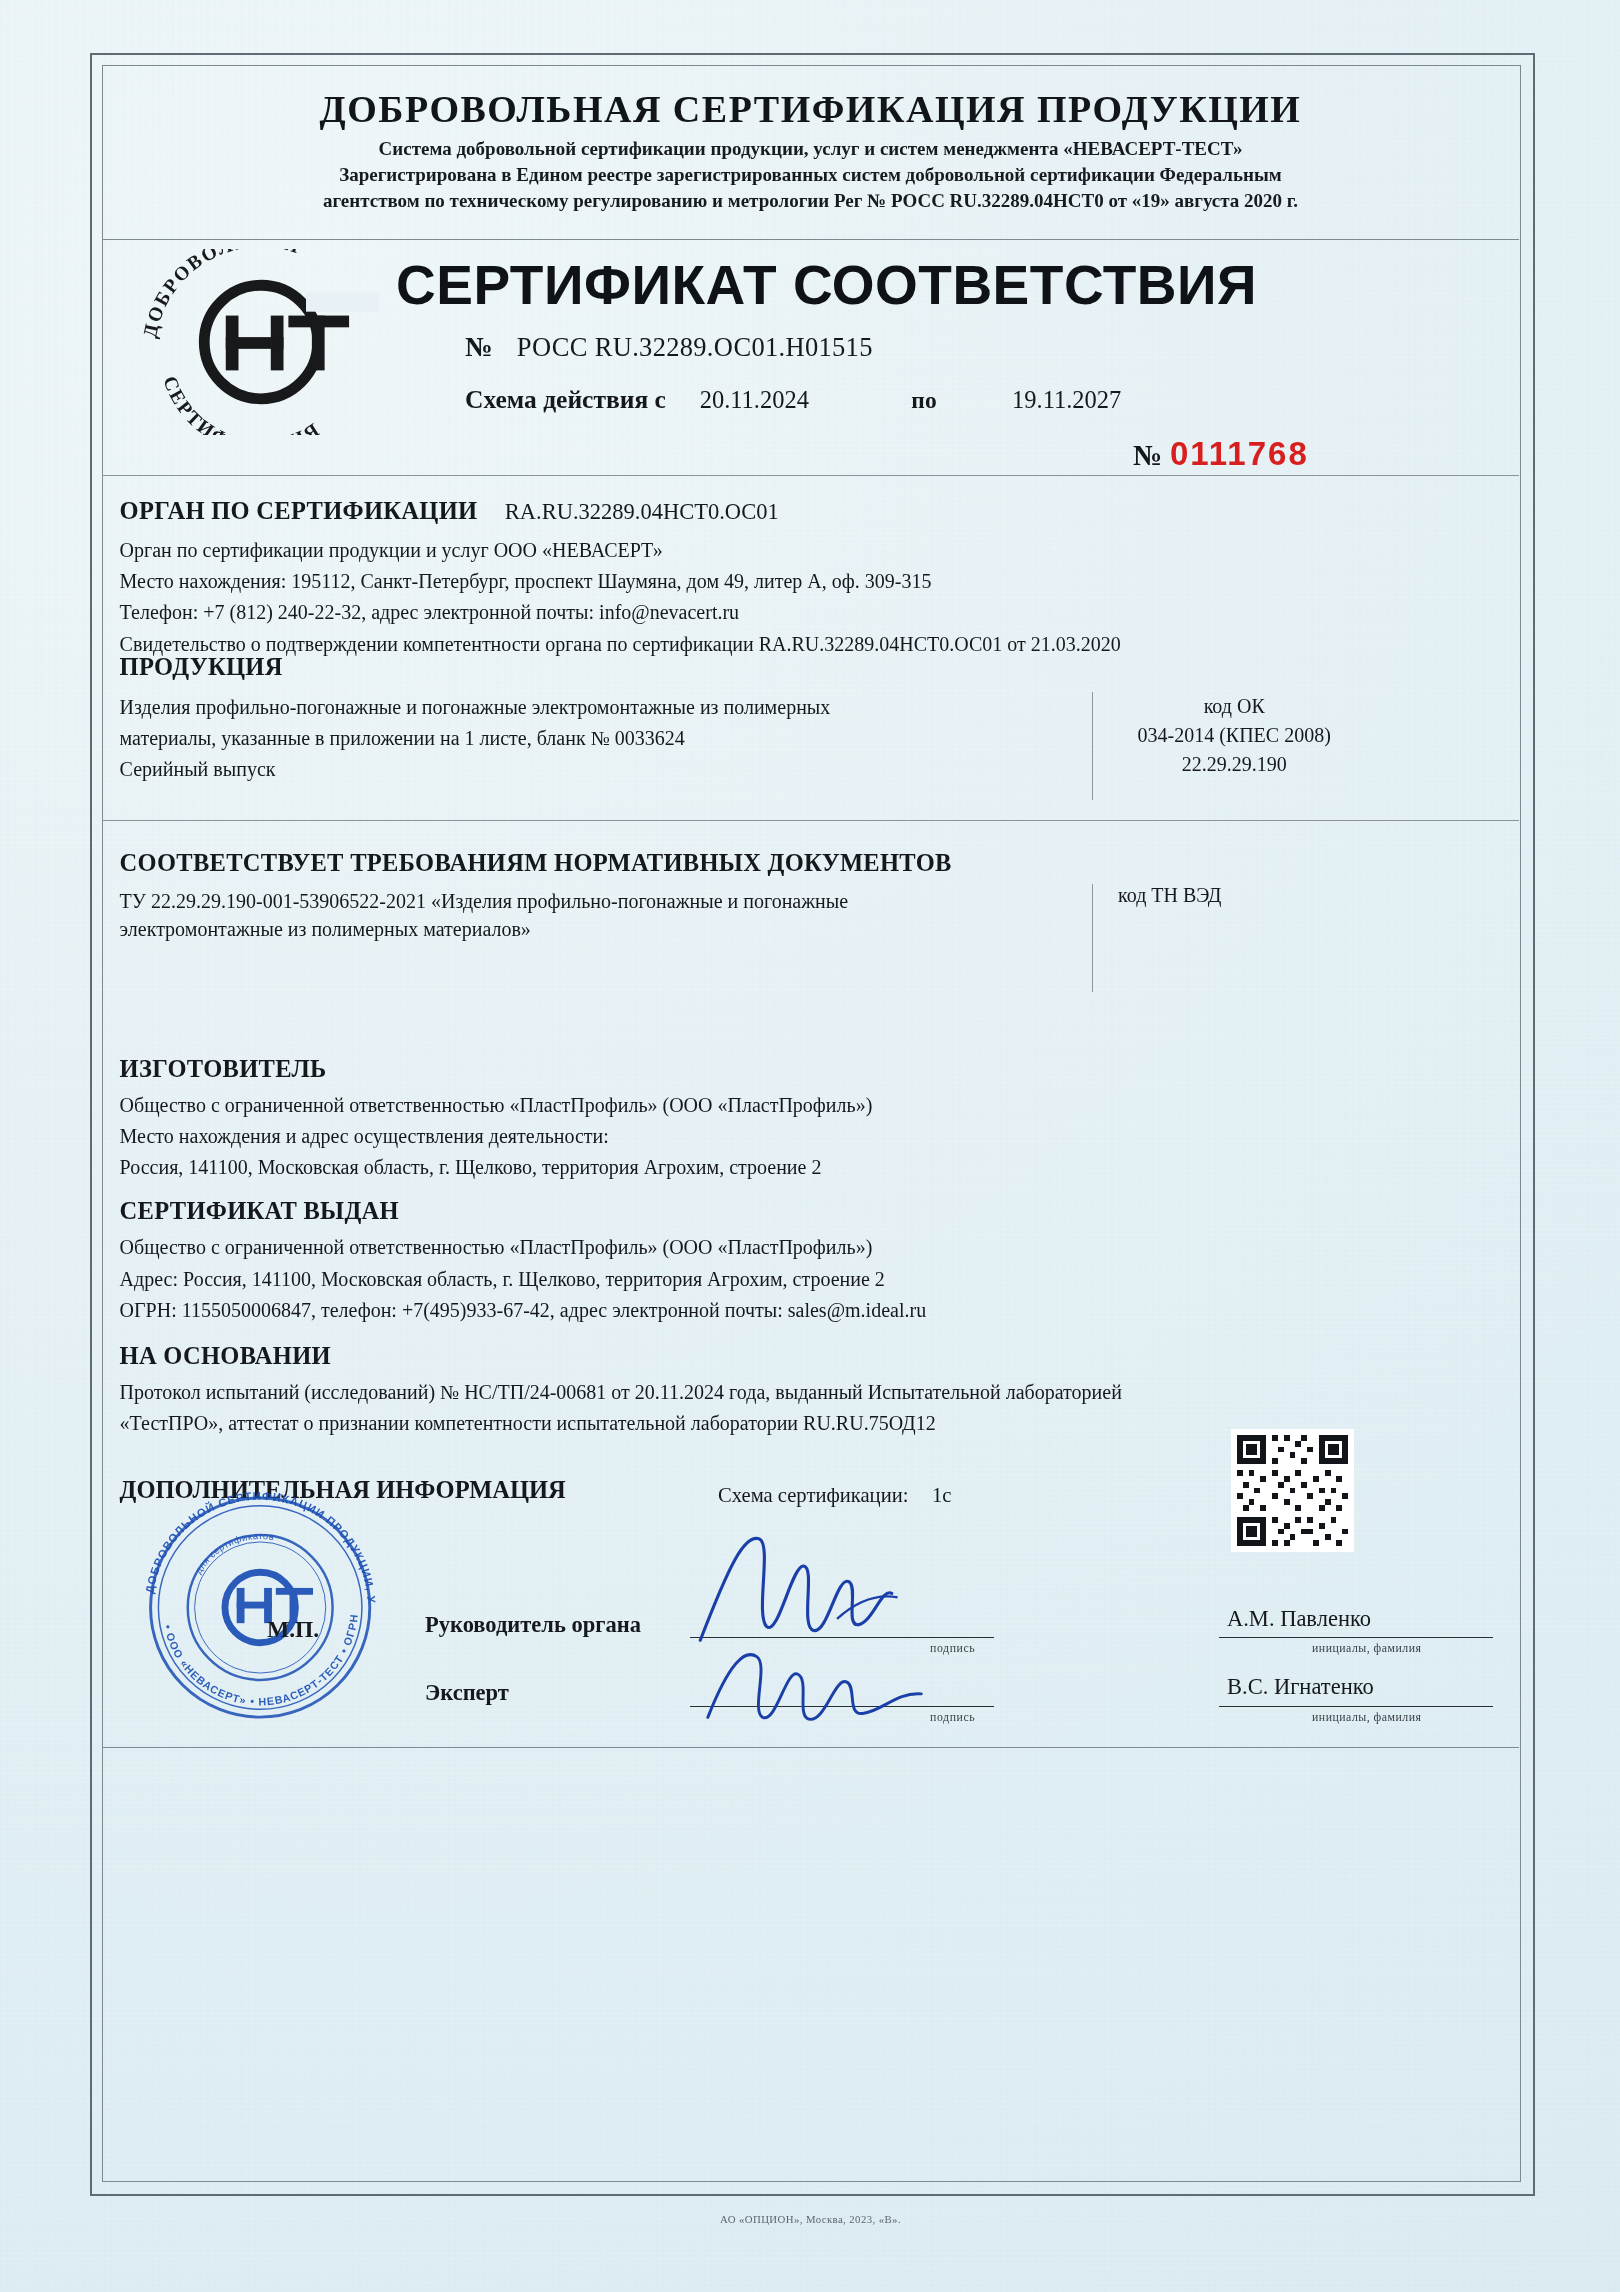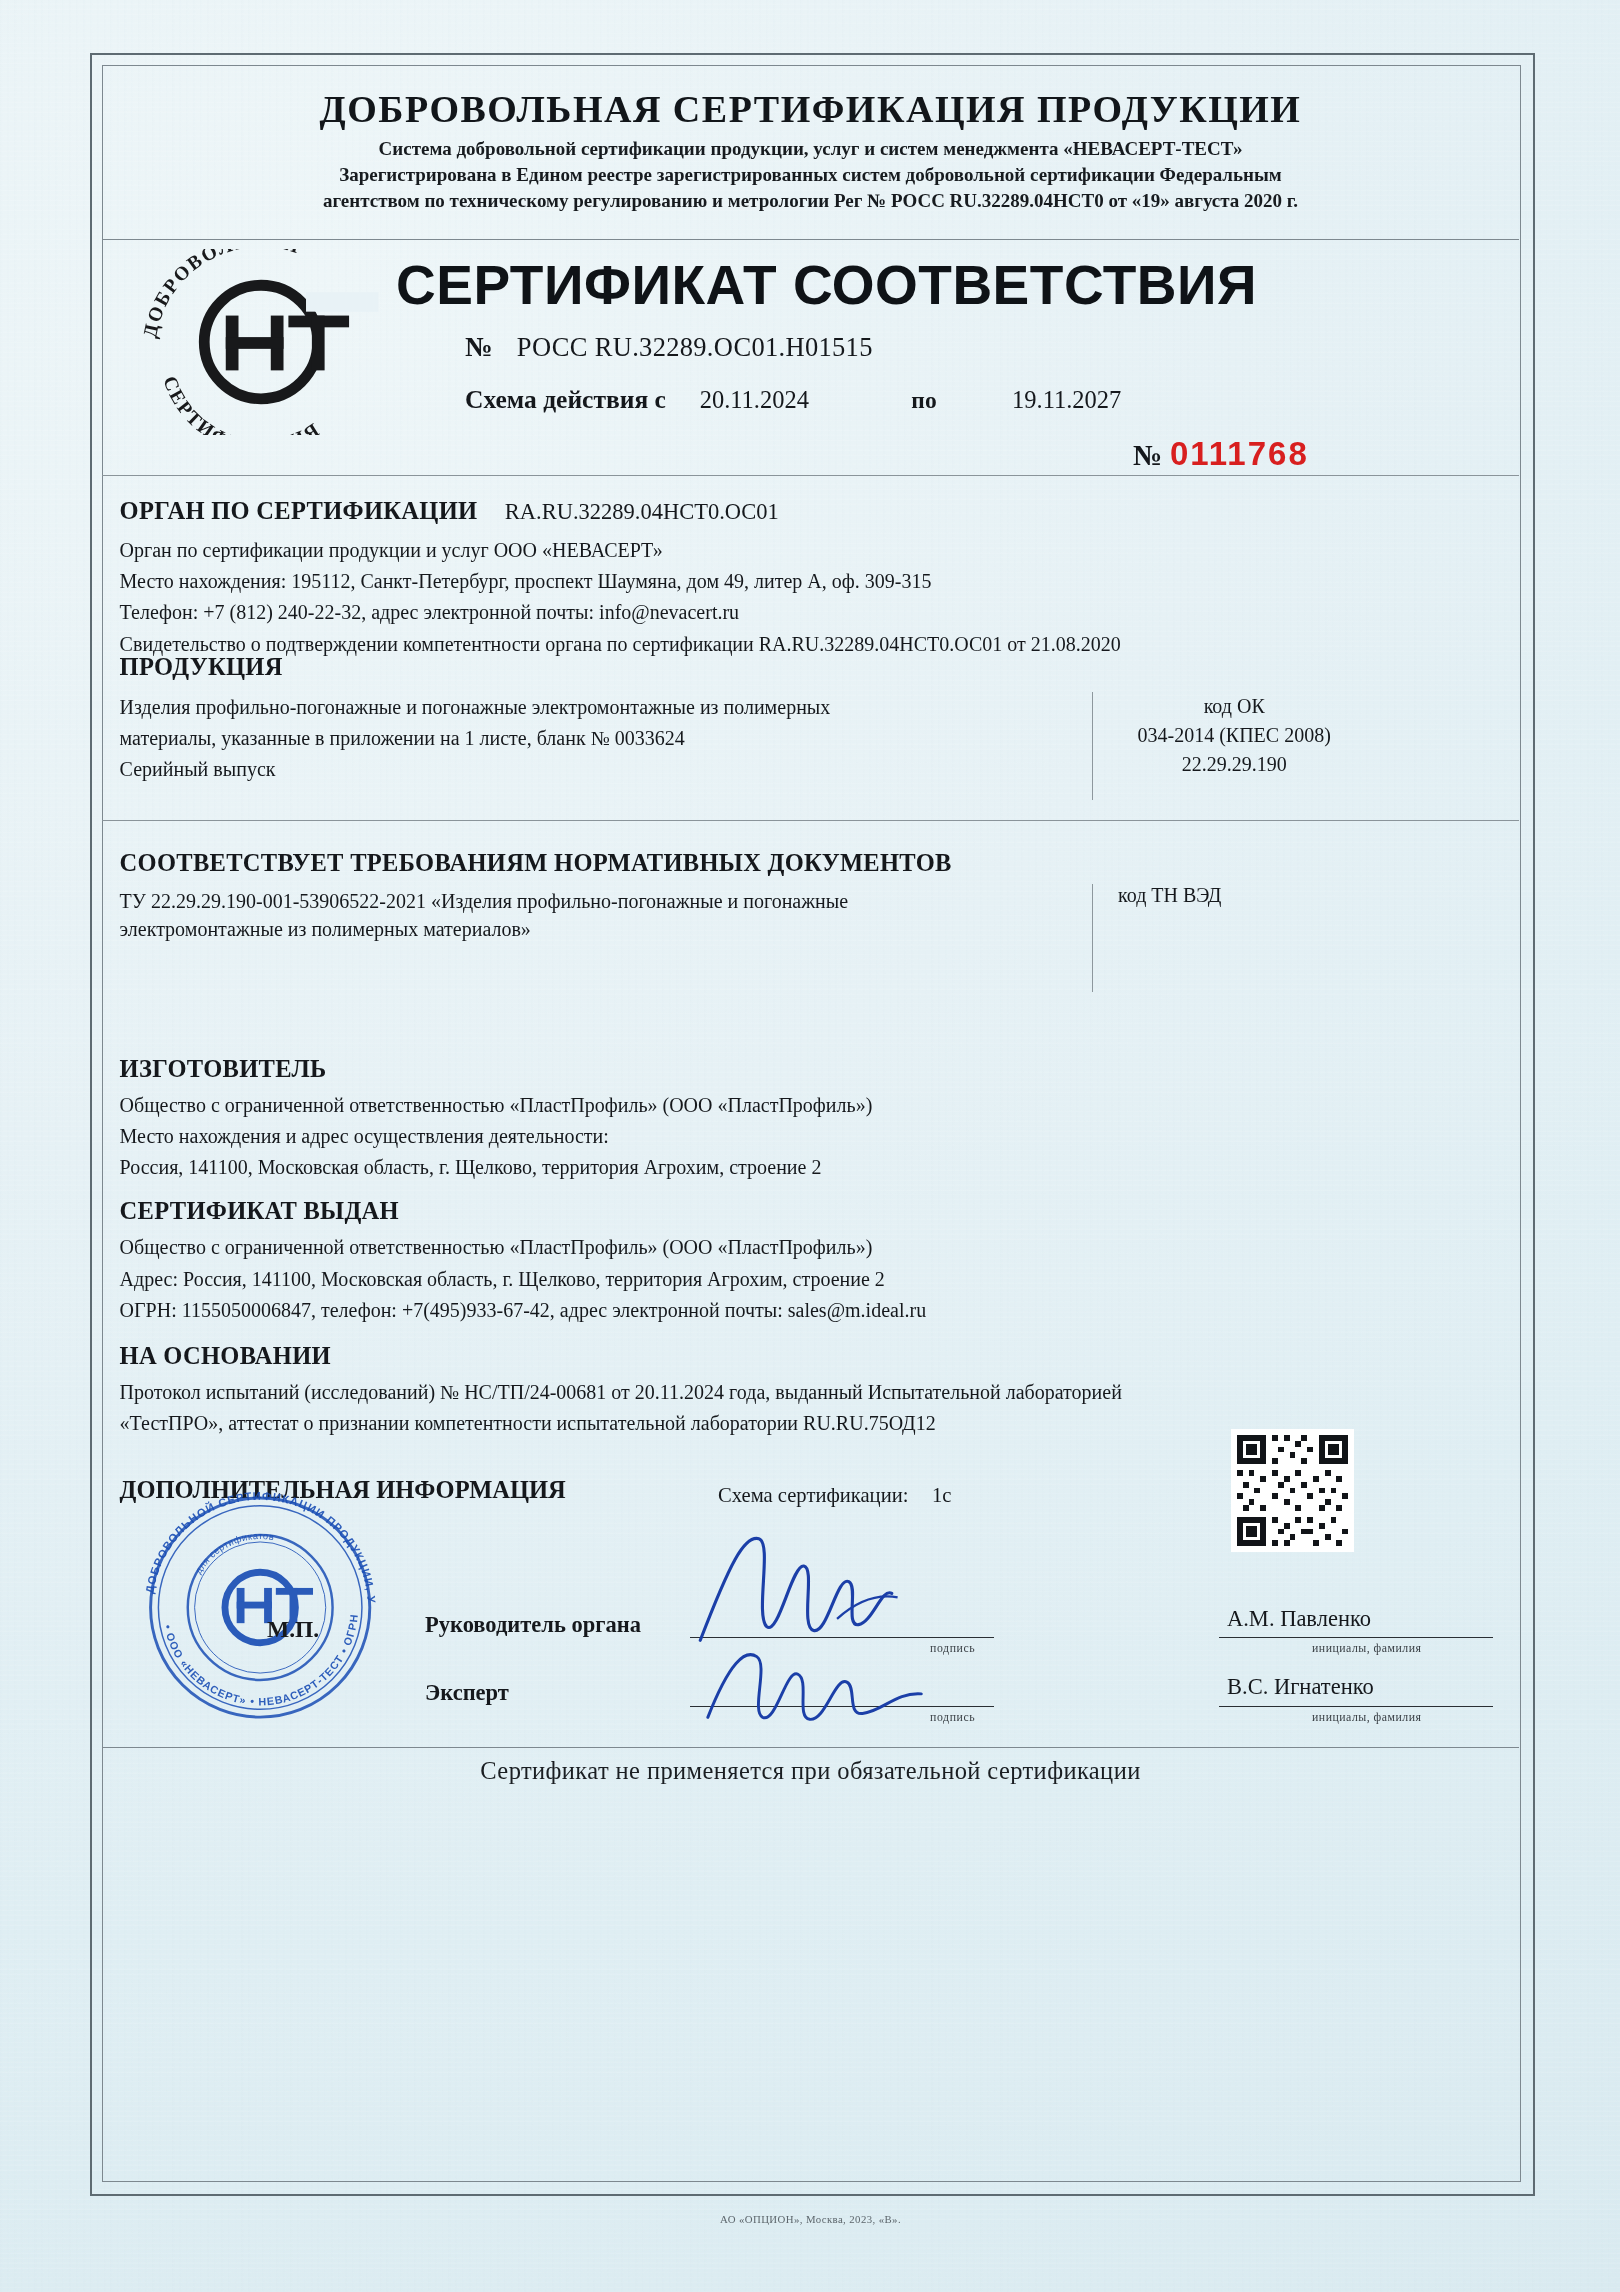--- a/index.html
+++ b/index.html
@@ -391,21 +391,21 @@
 
     <div class="org-block">
       <div class="org-head">
         <span class="sec-h">ОРГАН ПО СЕРТИФИКАЦИИ</span>
         <span class="code txt">RA.RU.32289.04НСТ0.ОС01</span>
       </div>
       <div class="org-lines">
         <div class="txt">Орган по сертификации продукции и услуг ООО «НЕВАСЕРТ»</div>
         <div class="txt">Место нахождения: 195112, Санкт-Петербург, проспект Шаумяна, дом 49, литер А, оф. 309-315</div>
         <div class="txt">Телефон: +7 (812) 240-22-32, адрес электронной почты: info@nevacert.ru</div>
-        <div class="txt">Свидетельство о подтверждении компетентности органа по сертификации RA.RU.32289.04НСТ0.ОС01 от 21.08.2020</div>
+        <div class="txt">Свидетельство о подтверждении компетентности органа по сертификации RA.RU.32289.04НСТ0.ОС01 от 21.03.2020</div>
       </div>
     </div>
 
     <div class="prod-block">
       <div class="sec-h">ПРОДУКЦИЯ</div>
       <div class="prod-lines">
         <div class="txt">Изделия профильно-погонажные и погонажные электромонтажные из полимерных</div>
         <div class="txt">материалы, указанные в приложении на 1 листе, бланк № 0033624</div>
         <div class="txt">Серийный выпуск</div>
       </div>
@@ -573,18 +573,17 @@
           <rect x="32" y="36" width="2" height="2"></rect>
             <rect x="36" y="38" width="2" height="2"></rect>
             <rect x="28" y="38" width="2" height="2"></rect>
           <rect x="26" y="34" width="2" height="2"></rect>
             <rect x="30" y="26" width="2" height="2"></rect>
         </g>
       </svg>
     </div>
 
     <div class="footer-rule"></div>
-    <div class="footer-note">Сертификат не применяется при обязательной сертификации</div>
     <div class="printer-note">АО «ОПЦИОН», Москва, 2023, «В».</div>
 
   </div>
 </div>
 
 
 </body></html>

